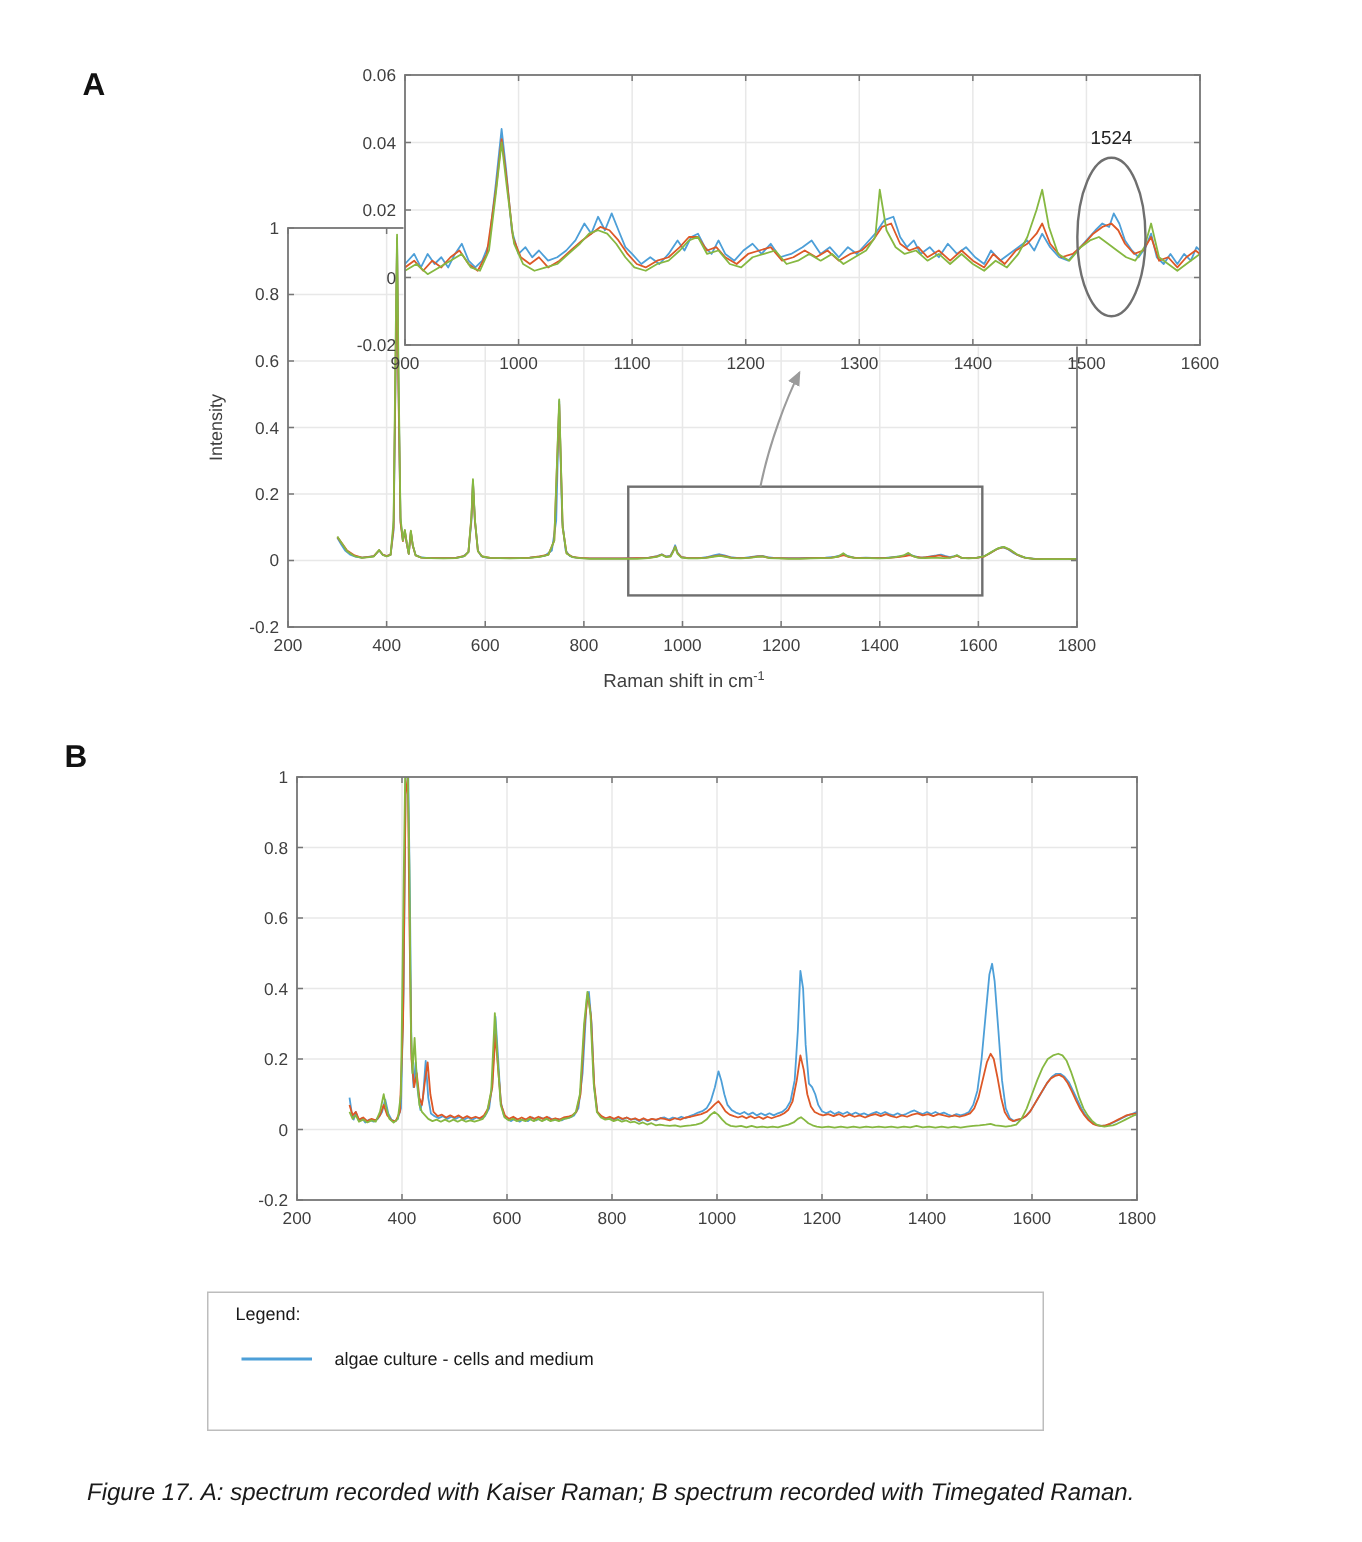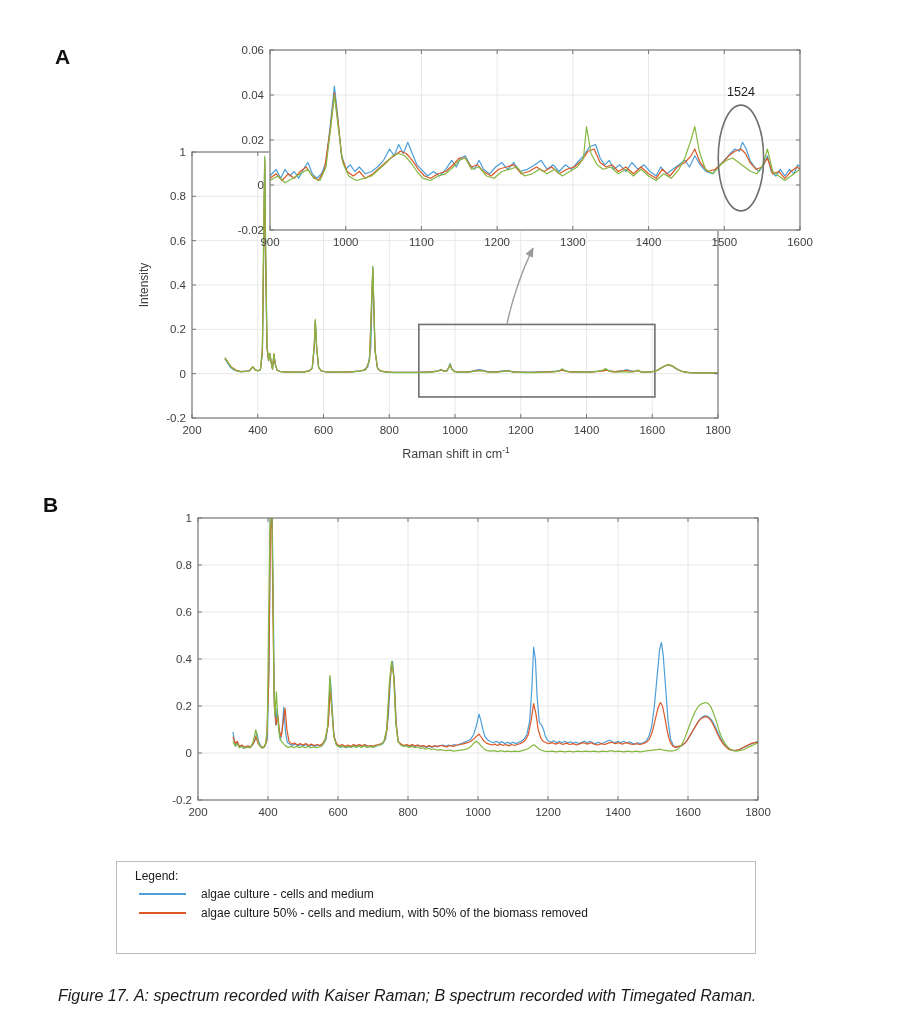--- a/index.html
+++ b/index.html
@@ -2,23 +2,23 @@
 <html><head>
 <meta charset="utf-8">
 <style>
   html,body{margin:0;padding:0;background:#ffffff;}
   #page{position:relative;width:908px;height:1028px;background:#fff;font-family:"Liberation Sans",sans-serif;overflow:hidden;}
   .panel-label{position:absolute;font-size:21px;font-weight:bold;color:#111;}
   #label-a{left:55px;top:45px;}
   #label-b{left:43px;top:493px;}
   #svgA{position:absolute;left:0;top:0;}
   #svgB{position:absolute;left:0;top:480px;}
-  #legend-box{position:absolute;left:116px;top:861px;width:640px;height:93px;border:1px solid #bdbdbd;background:#fff;box-sizing:border-box;}
+  #legend-box{position:absolute;left:138px;top:861px;width:558px;height:93px;border:1px solid #bdbdbd;background:#fff;box-sizing:border-box;}
   #legend-title{margin:7px 0 2px 18px;font-size:12px;color:#1a1a1a;}
-  .legend-row{display:flex;align-items:center;margin:4px 0 6px 22px;height:13px;}
+  .legend-row{display:flex;align-items:center;margin:16px 0 6px 22px;height:13px;}
   .legend-line{width:47px;height:0;border-top:2px solid #000;margin-right:15px;flex:0 0 auto;}
   .legend-label{font-size:12px;color:#1a1a1a;white-space:nowrap;}
   #caption{position:absolute;left:58px;top:987px;width:830px;font-size:16px;font-style:italic;color:#1a1a1a;}
   svg text{font-family:"Liberation Sans",sans-serif;}
 </style>
 </head>
 <body>
 
 <div id="page">
   <div id="label-a" class="panel-label">A</div>
@@ -240,21 +240,17 @@
       <text x="192" y="324" text-anchor="end" font-size="11.5" fill="#3f3f3f">-0.2</text>
     </svg>
 
   <div id="legend-box">
     <div id="legend-title">Legend:</div>
     <div id="legend-rows">
         <div class="legend-row">
           <span class="legend-line" style="border-top-color: rgb(77, 159, 216);"></span>
           <span class="legend-label">algae culture - cells and medium</span>
         </div>
-        <div class="legend-row">
-          <span class="legend-line" style="border-top-color: rgb(221, 88, 39);"></span>
-          <span class="legend-label">algae culture 50% - cells and medium, with 50% of the biomass removed</span>
-        </div>
       </div>
   </div>
 
   <div id="caption">Figure 17. A: spectrum recorded with Kaiser Raman; B spectrum recorded with Timegated Raman.</div>
 </div>
 
 </body></html>

